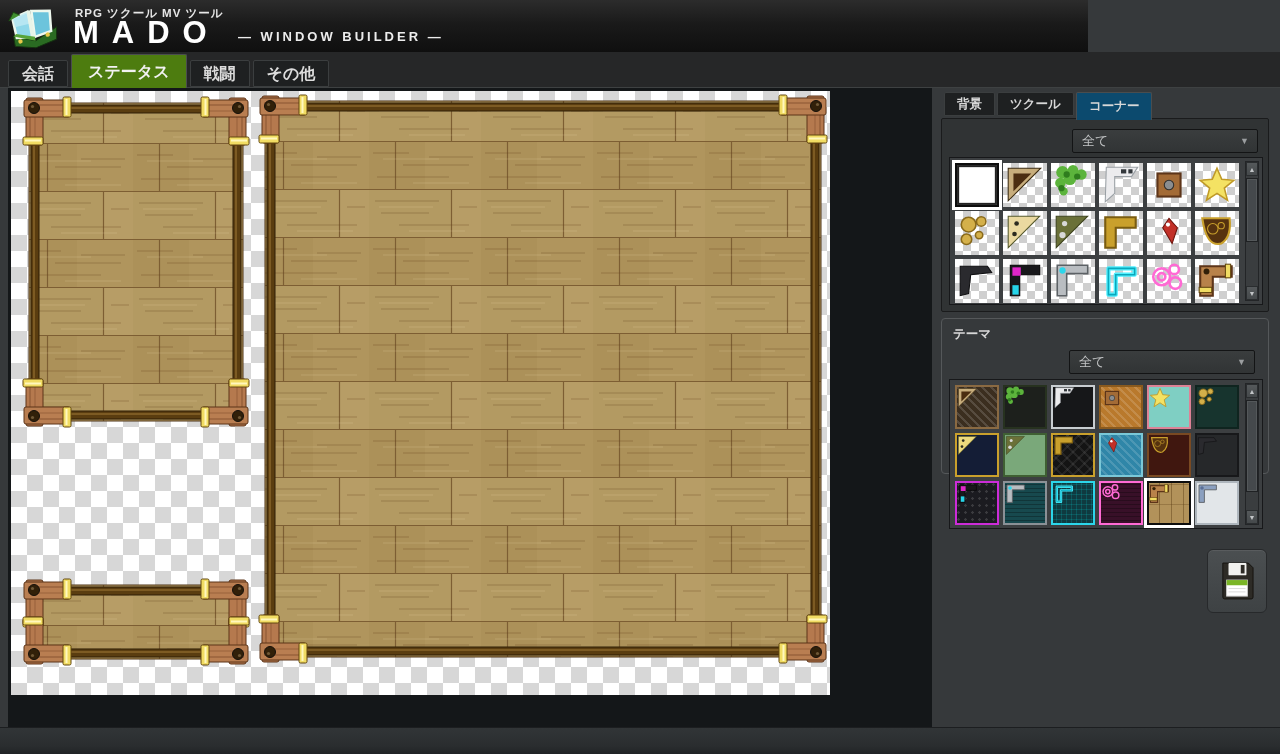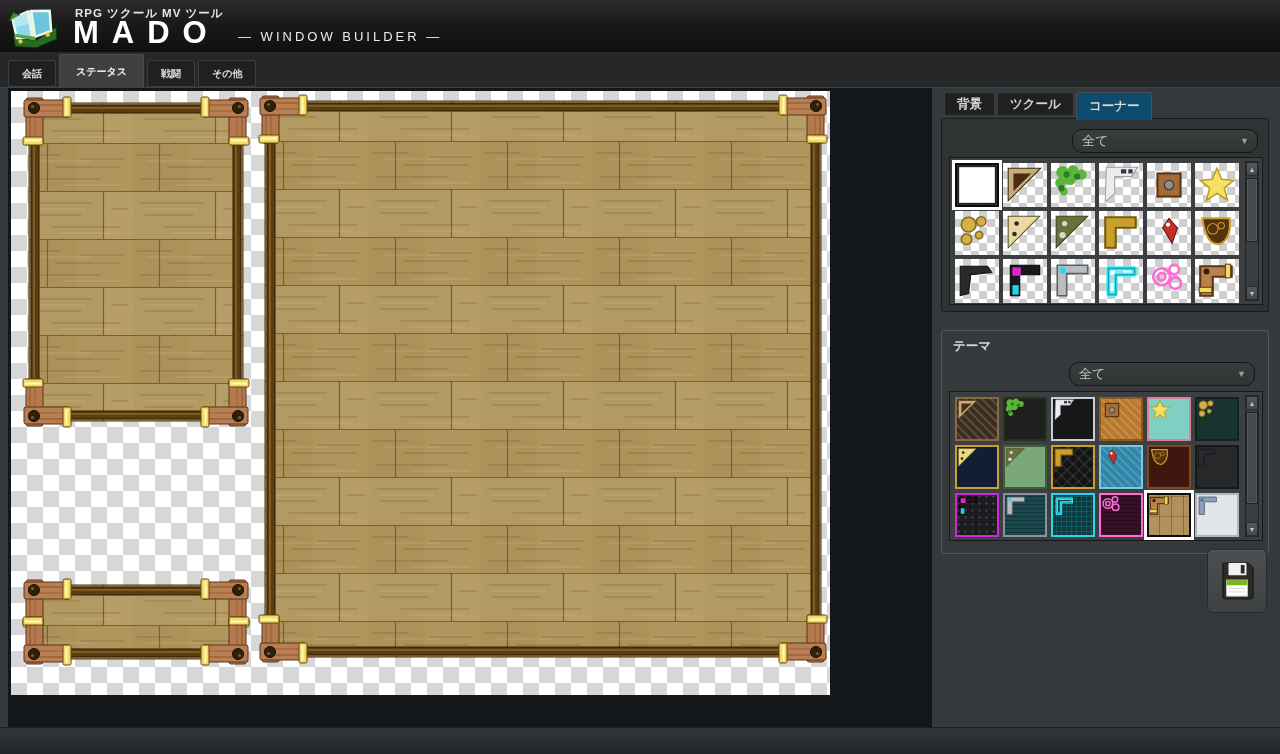--- a/index.html
+++ b/index.html
@@ -1,36 +1,36 @@
 <!DOCTYPE html>
 <html><head>
 <meta charset="utf-8">
 <style>
   * { margin:0; padding:0; box-sizing:border-box; }
   html,body { width:1280px; height:754px; overflow:hidden; background:#36393b;
     font-family:"Liberation Sans","DejaVu Sans",sans-serif; }
   #app { position:relative; width:1280px; height:754px; background:#36393b; }
 
   
-  .hdr { position:absolute; left:0; top:0; width:1280px; height:52px;
+  .hdr { position:absolute; left:0; top:0; width:1088px; height:52px;
     background:linear-gradient(180deg,#2c2c2c 0%,#1a1a1a 45%,#0f0f0f 100%); }
   .logo { position:absolute; left:6px; top:3px; width:54px; height:46px; }
   .brand-small { position:absolute; left:75px; top:6px; font-size:11.5px; font-weight:bold;
     letter-spacing:1px; color:#e6e6e6; }
   .brand-main { position:absolute; left:73px; top:15px; font-size:31px; font-weight:bold;
     letter-spacing:13px; color:#ffffff; }
-  .brand-sub { position:absolute; left:238px; top:29px; font-size:13px; font-weight:normal;
+  .brand-sub { position:absolute; left:238px; top:29px; font-size:13px; font-weight:bold;
     letter-spacing:3px; color:#ececec; }
 
   
   .tabstrip { position:absolute; left:0; top:52px; width:1280px; height:36px;
     background:#262728; border-bottom:1px solid #3e4142; display:flex; align-items:flex-end; padding-left:8px; }
-  .tab { height:27px; line-height:26px; padding:0 13px; margin-right:3px; font-size:10px; font-weight:bold;
+  .tab { height:27px; line-height:26px; padding:0 13px; margin-right:3px; font-size:16px; font-weight:bold;
     color:#dcdcdc; background:#1e2021; border:1px solid #3b3e3f; border-radius:2px 2px 0 0; cursor:default; }
-  .tab.active { height:34px; line-height:33px; padding:0 16px; background:#404040;
+  .tab.active { height:34px; line-height:33px; padding:0 16px; background:#4d7c0f;
     border-color:#4a4d4e; border-bottom:none; margin-bottom:-1px; z-index:3; color:#f2f2f2; }
 
   
   .content { position:absolute; left:0; top:88px; width:1280px; height:639px; }
   .canvas-panel { position:absolute; left:8px; top:0; width:924px; height:639px; background:#141719; }
   .artboard { position:absolute; left:3px; top:3px; width:819px; height:604px; background-color:#ffffff;
     background-image:
       linear-gradient(45deg,#d7d7d7 25%,transparent 25%,transparent 75%,#d7d7d7 75%),
       linear-gradient(45deg,#d7d7d7 25%,transparent 25%,transparent 75%,#d7d7d7 75%);
     background-size:32px 32px; background-position:0 0,16px 16px; }
@@ -42,21 +42,21 @@
   
   .rpanel { position:absolute; left:932px; top:0; width:348px; height:639px; }
   .ptabs { position:absolute; left:12px; top:4px; display:flex; align-items:flex-start; height:28px; }
   .ptab { height:24px; line-height:23px; padding:0 12px; margin-right:2px; font-size:12.5px; font-weight:bold;
     color:#d8d8d8; background:#1e2021; border:1px solid #3b3e3f; border-radius:2px 2px 0 0; }
   .ptab.active { height:28px; line-height:27px; background:#0c4a6e; border-color:#4a4d4e;
     border-bottom:none; margin-bottom:-2px; z-index:3; }
   .tabpage { position:absolute; left:9px; top:30px; width:328px; height:194px;
     background:#303334; border:1px solid #1a1b1c; border-radius:2px; }
   .dropdown { position:absolute; height:24px; width:186px; background:linear-gradient(#3a3d3e,#313435);
-    border:1px solid #131415; border-radius:10px; color:#c3c5c6; font-size:13px; line-height:22px;
+    border:1px solid #131415; border-radius:2px; color:#c3c5c6; font-size:13px; line-height:22px;
     padding-left:9px; }
   .dd1 { right:10px; top:10px; }
   .dd-arrow { position:absolute; right:8px; top:0; line-height:22px; font-size:9px; color:#9b9ea0; }
   .listbox { position:absolute; background:#3c3f41; border:1px solid #17181a; overflow:hidden; }
   .lb1 { left:7px; top:38px; width:314px; height:148px; }
   .thumbs { position:absolute; left:5px; top:5px; width:292px; display:flex; flex-wrap:wrap; gap:4px; }
   .thumb { position:relative; width:44px; height:44px; overflow:hidden; flex:0 0 44px; }
   .thumb.checker { background-color:#fff; background-image:
       linear-gradient(45deg,#cfcfcf 25%,transparent 25%,transparent 75%,#cfcfcf 75%),
       linear-gradient(45deg,#cfcfcf 25%,transparent 25%,transparent 75%,#cfcfcf 75%);
@@ -68,22 +68,22 @@
   
   .sbar { position:absolute; right:3px; top:3px; bottom:3px; width:14px; background:#3a3d3f;
     border:1px solid #232527; }
   .sbtn { position:absolute; left:0; width:12px; height:14px; background:linear-gradient(#55595b,#45494b);
     border:1px solid #2a2d2f; color:#c2c5c7; font-size:7px; text-align:center; line-height:13px; }
   .sbtn.up { top:0; } .sbtn.down { bottom:0; }
   .sthumb { position:absolute; left:0; width:12px; background:#45494c;
     border:1px solid #1f2123; box-shadow:inset 0 0 0 1px #54585a; }
 
   
-  .groupbox { position:absolute; left:9px; top:230px; width:328px; height:224px;
-    border:1px solid #55585a; border-radius:4px;margin-top:12px; }
+  .groupbox { position:absolute; left:9px; top:230px; width:328px; height:156px;
+    border:1px solid #55585a; border-radius:4px; }
   .grouplabel { position:absolute; left:11px; top:7px; font-size:12.5px; font-weight:bold; color:#d8d8d8; }
   .dd2 { right:13px; top:31px; }
   .lb2 { left:7px; top:60px; width:314px; height:150px; }
 
   
   .savebtn { position:absolute; left:275px; top:461px; width:60px; height:64px;
     background:linear-gradient(#4b4f51,#3e4244); border:1px solid #27292b; border-radius:6px;
     box-shadow:inset 0 1px 0 rgba(255,255,255,.08); display:flex; align-items:center; justify-content:center; }
 
   

